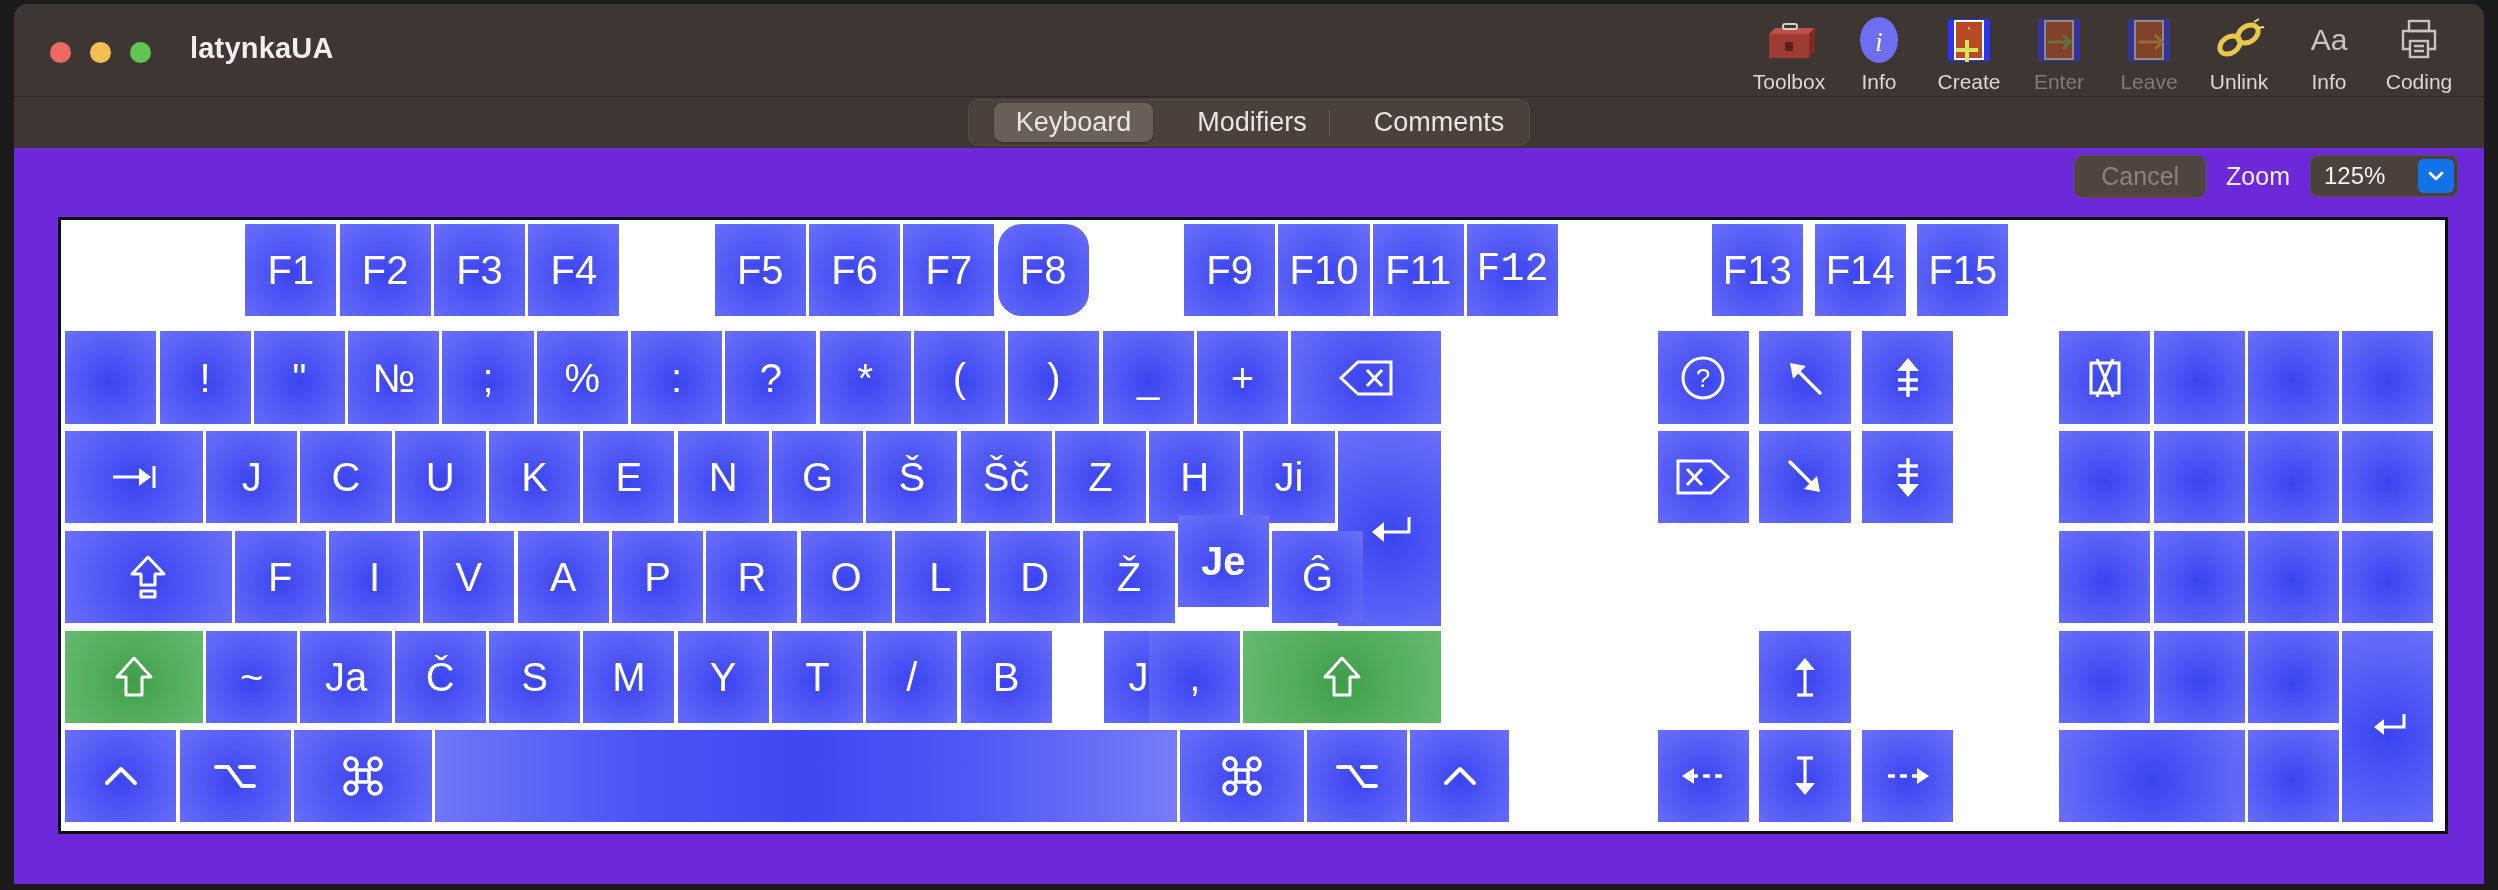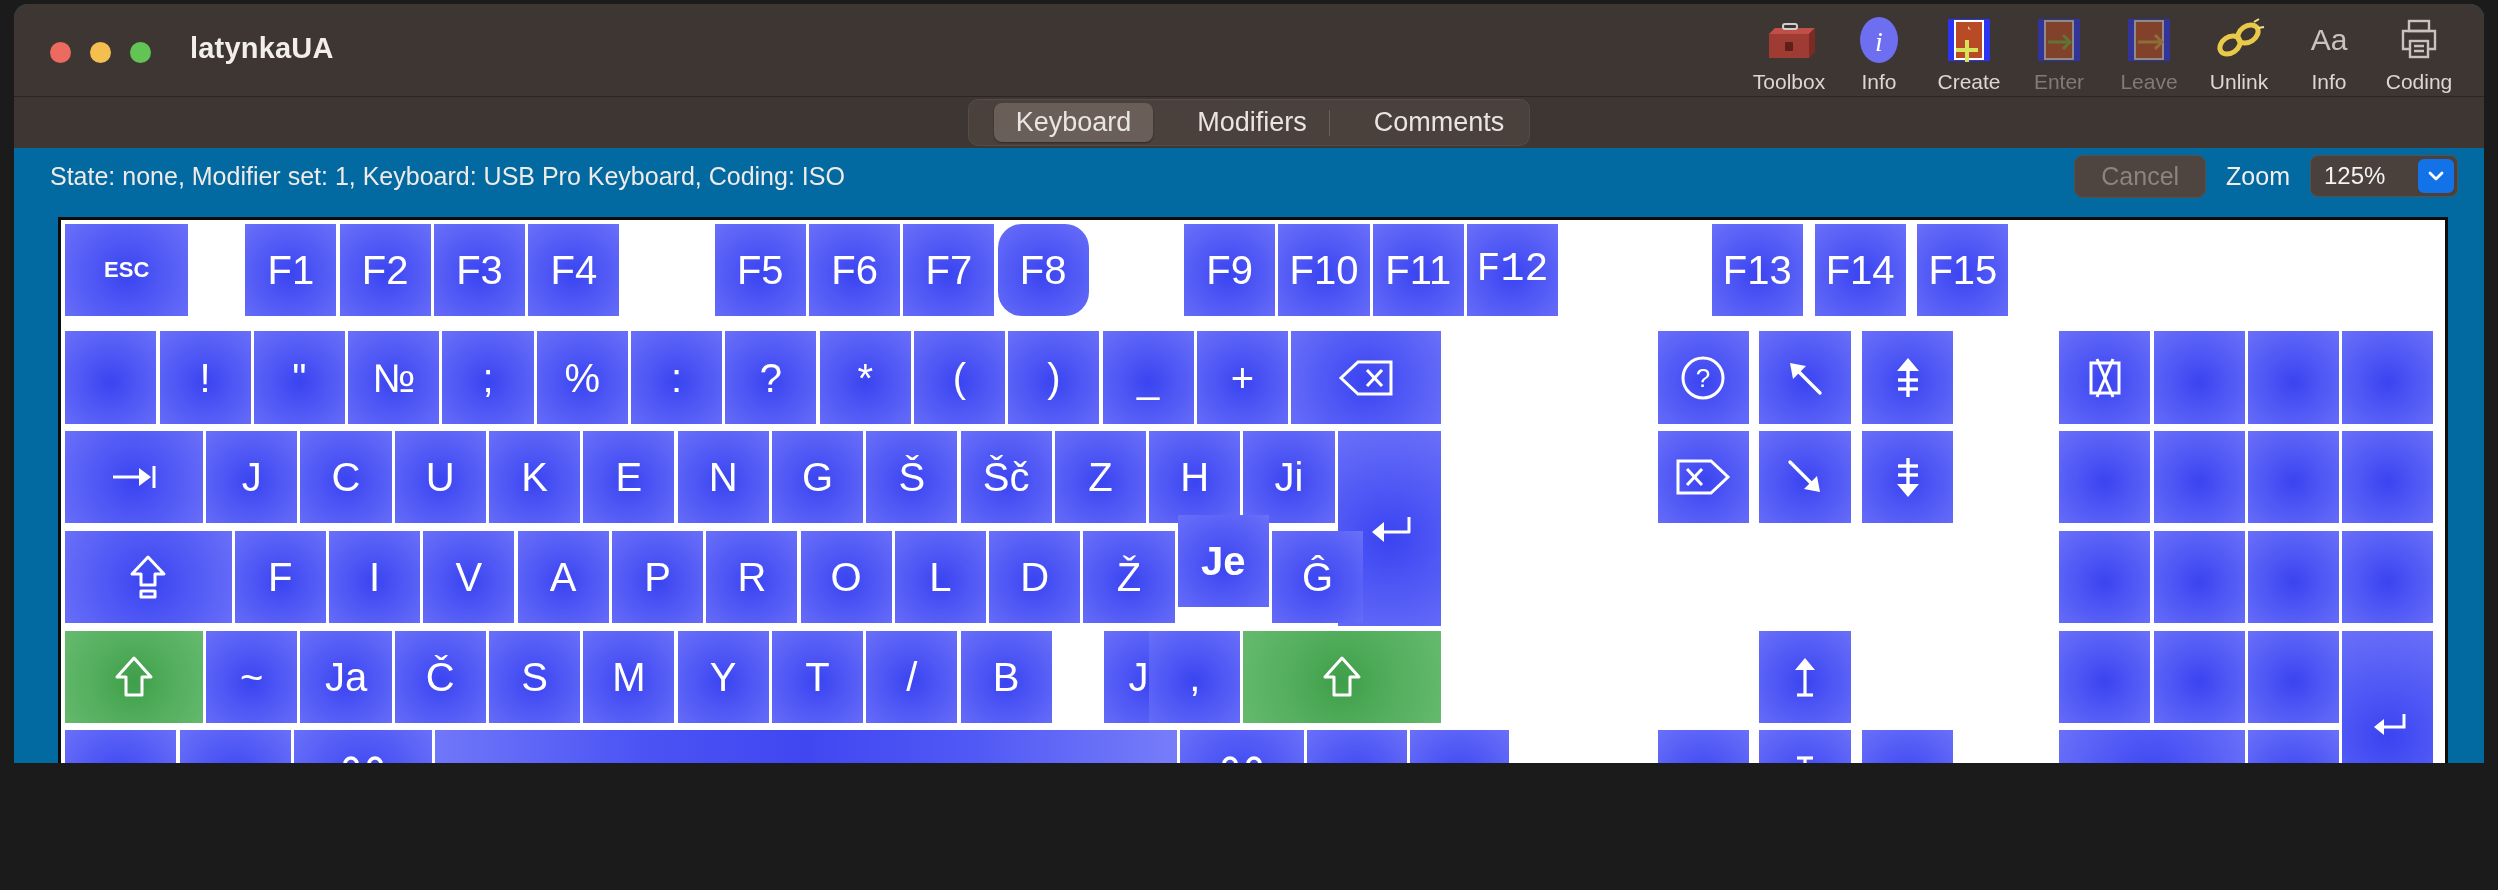--- a/index.html
+++ b/index.html
@@ -4,22 +4,22 @@
 <style>
   * { box-sizing: border-box; margin: 0; padding: 0; }
   html, body {
     width: 2498px; height: 890px;
     background: #1b1b1b;
     font-family: "Liberation Sans", sans-serif;
     overflow: hidden;
   }
   .window {
     position: absolute; left: 14px; top: 4px;
-    width: 2470px; height: 759px;
-    background: #0369a1;
+    width: 2470px; height: 880px;
+    background: #6d28d9;
     border-radius: 14px 14px 0 0;
     overflow: hidden;
   }
   
   .titlebar {
     position: relative; height: 92px;
     background: #3e3632;
   }
   .traffic { position: absolute; left: 36px; top: 38px; display: flex; gap: 19px; }
   .light { width: 21px; height: 21px; border-radius: 50%; }
@@ -246,40 +246,36 @@
   <div class="tabstrip">
     <div class="tabs">
       <div class="tab active">Keyboard</div>
       <div class="tab">Modifiers</div>
       <div class="tab-sep"></div>
       <div class="tab">Comments</div>
     </div>
   </div>
 
   <div class="statusbar">
-    <div class="status-text">State: none, Modifier set: 1, Keyboard: USB Pro Keyboard, Coding: ISO</div>
     <div class="status-right">
       <div class="cancel-btn">Cancel</div>
       <div class="zoom-label">Zoom</div>
       <div class="zoom-select">
         <div class="zoom-value">125%</div>
         <div class="zoom-arrow">
           <svg width="20" height="14" viewBox="0 0 20 14">
             <polyline points="4,4 10,10 16,4" fill="none" stroke="#ffffff" stroke-width="2.8" stroke-linecap="round" stroke-linejoin="round"></polyline>
           </svg>
         </div>
       </div>
     </div>
   </div>
 
   <div class="kb-frame">
     <div class="kb-canvas" id="kb-canvas">
-        <div class="key small" style="left: 4.23822px; top: 4.28772px; width: 122.908px; height: 92.186px;">
-          <span>ESC</span>
-        </div>
         <div class="key" style="left: 184.363px; top: 4.28772px; width: 91.1218px; height: 92.186px;">
           <span>F1</span>
         </div>
         <div class="key" style="left: 278.663px; top: 4.28772px; width: 91.1218px; height: 92.186px;">
           <span>F2</span>
         </div>
         <div class="key" style="left: 372.964px; top: 4.28772px; width: 91.1218px; height: 92.186px;">
           <span>F3</span>
         </div>
         <div class="key" style="left: 467.264px; top: 4.28772px; width: 91.1218px; height: 92.186px;">

